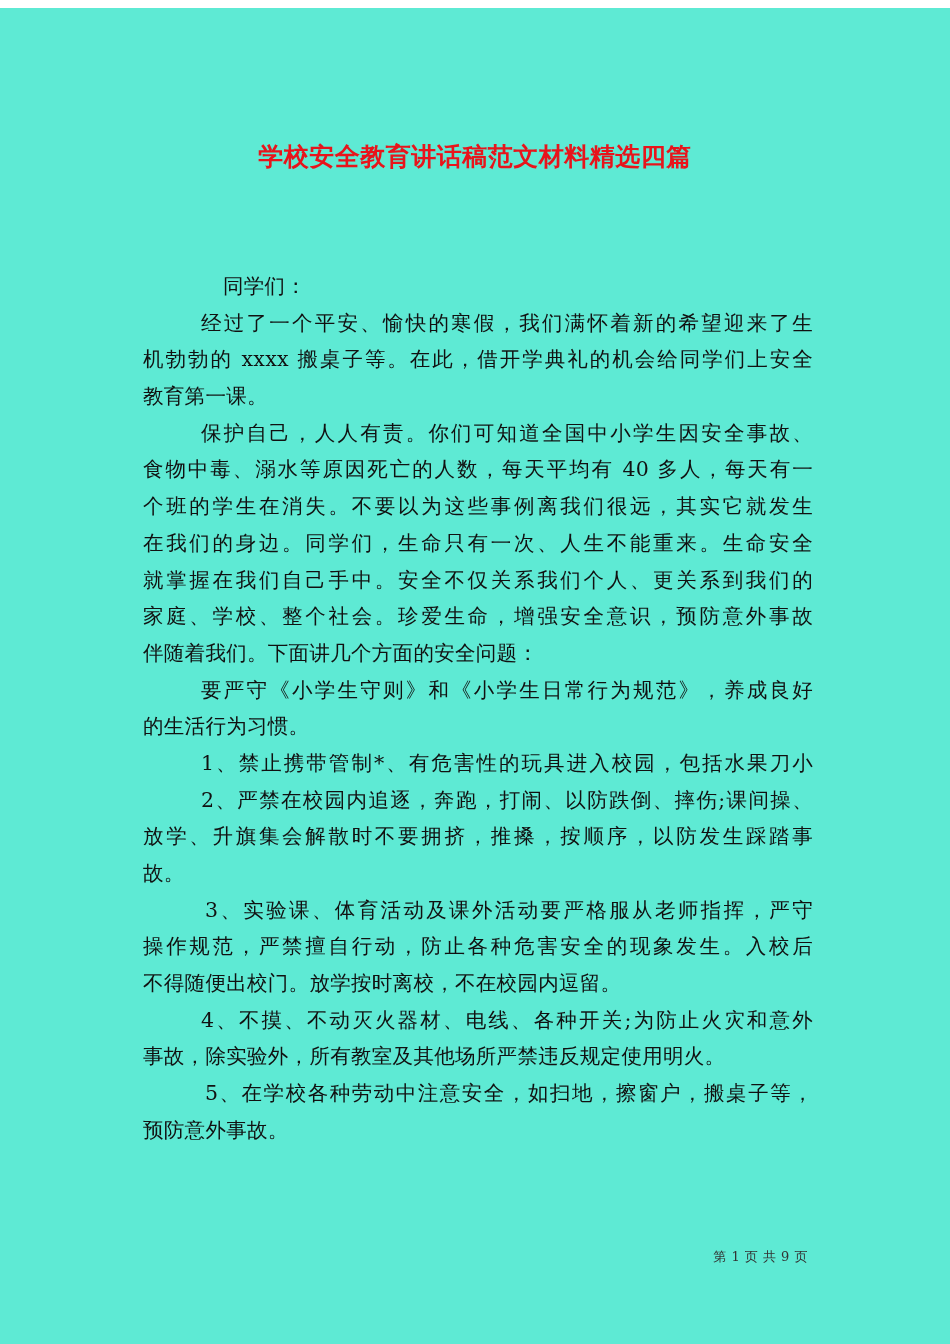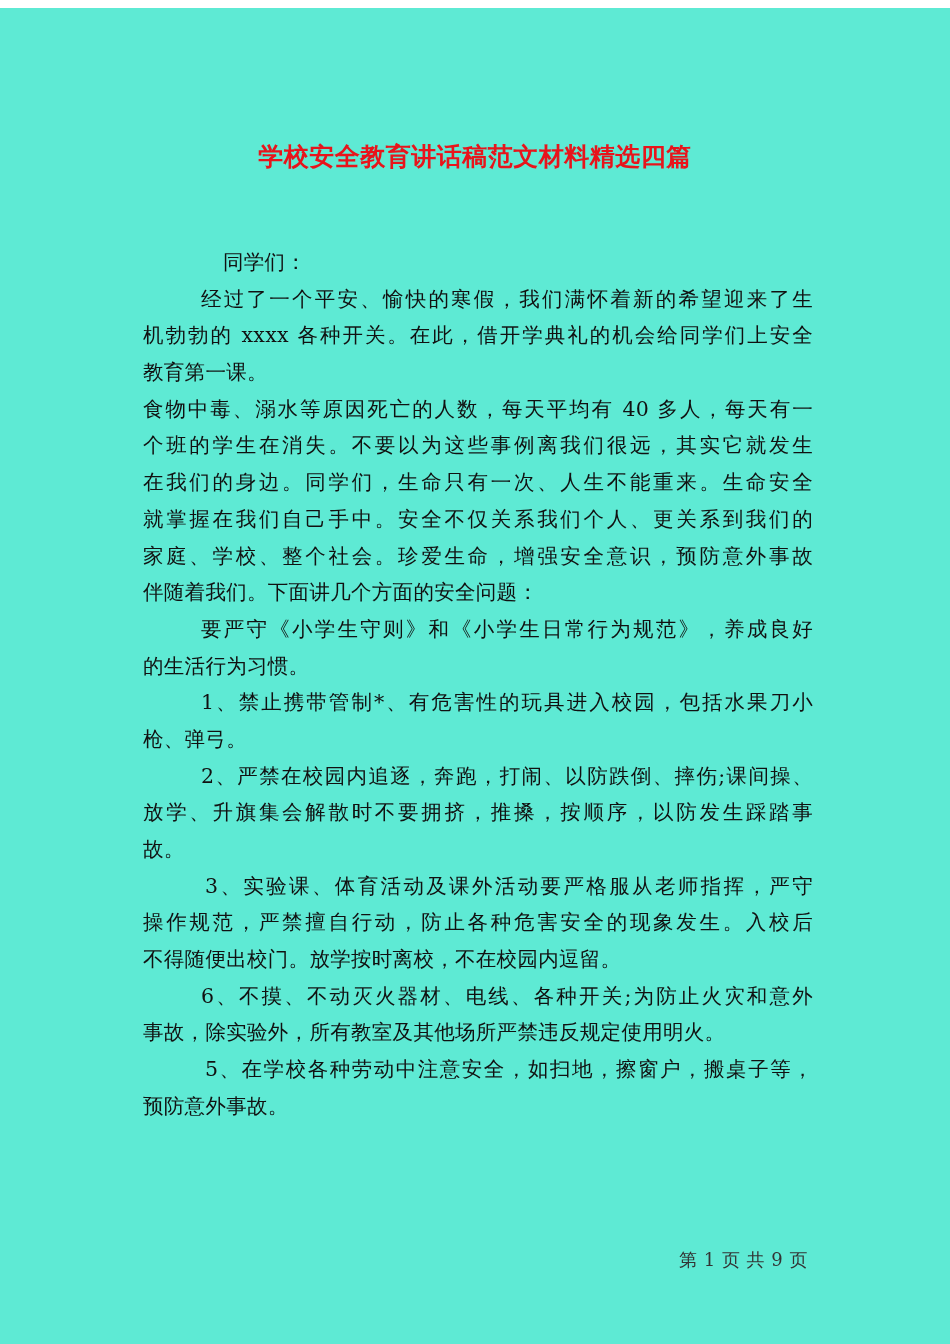--- a/index.html
+++ b/index.html
@@ -43,72 +43,72 @@
       width: 670px;
     }
     .line {
       height: 36.7px;
       line-height: 36.7px;
       font-size: 20.5px;
       white-space: nowrap;
       letter-spacing: 0.3px;
     }
     .line.indent { padding-left: 58px; }
-    .line.indent-greeting { padding-left: 80px; }
+    .line.indent-greeting { padding-left: 80px; margin-top: 24px; }
     .line.indent-extra { padding-left: 62px; }
     .line.justify {
       text-align: justify;
       text-align-last: justify;
     }
     .footer {
       position: absolute;
       right: 142px;
       top: 1240px;
-      font-size: 18px;
+      font-size: 13px;
       color: #333333;
       font-family: "DejaVu Serif", "Liberation Serif", serif;
       letter-spacing: 0.5px;
     }
   </style>
 </head>
 <body>
 
 <div class="page">
   <div class="title">学校安全教育讲话稿范文材料精选四篇</div>
 
   <div class="body-text">
     <div class="line indent-greeting">同学们：</div>
 
     <div class="line indent justify">经过了一个平安、愉快的寒假，我们满怀着新的希望迎来了生</div>
-    <div class="line justify">机勃勃的 xxxx 各种开关。在此，借开学典礼的机会给同学们上安全</div>
+    <div class="line justify">机勃勃的 xxxx 搬桌子等。在此，借开学典礼的机会给同学们上安全</div>
     <div class="line">教育第一课。</div>
 
+    <div class="line indent justify">保护自己，人人有责。你们可知道全国中小学生因安全事故、</div>
     <div class="line justify">食物中毒、溺水等原因死亡的人数，每天平均有 40 多人，每天有一</div>
     <div class="line justify">个班的学生在消失。不要以为这些事例离我们很远，其实它就发生</div>
     <div class="line justify">在我们的身边。同学们，生命只有一次、人生不能重来。生命安全</div>
     <div class="line justify">就掌握在我们自己手中。安全不仅关系我们个人、更关系到我们的</div>
     <div class="line justify">家庭、学校、整个社会。珍爱生命，增强安全意识，预防意外事故</div>
     <div class="line">伴随着我们。下面讲几个方面的安全问题：</div>
 
 
     <div class="line indent justify">要严守《小学生守则》和《小学生日常行为规范》，养成良好</div>
     <div class="line">的生活行为习惯。</div>
 
     <div class="line indent justify">1、禁止携带管制*、有危害性的玩具进入校园，包括水果刀小</div>
-    <div class="line">枪、弹弓。</div>
 
     <div class="line indent justify">2、严禁在校园内追逐，奔跑，打闹、以防跌倒、摔伤;课间操、</div>
     <div class="line justify">放学、升旗集会解散时不要拥挤，推搡，按顺序，以防发生踩踏事</div>
     <div class="line">故。</div>
 
     <div class="line indent-extra justify">3、实验课、体育活动及课外活动要严格服从老师指挥，严守</div>
     <div class="line justify">操作规范，严禁擅自行动，防止各种危害安全的现象发生。入校后</div>
     <div class="line">不得随便出校门。放学按时离校，不在校园内逗留。</div>
 
-    <div class="line indent justify">6、不摸、不动灭火器材、电线、各种开关;为防止火灾和意外</div>
+    <div class="line indent justify">4、不摸、不动灭火器材、电线、各种开关;为防止火灾和意外</div>
     <div class="line">事故，除实验外，所有教室及其他场所严禁违反规定使用明火。</div>
 
     <div class="line indent-extra justify">5、在学校各种劳动中注意安全，如扫地，擦窗户，搬桌子等，</div>
     <div class="line">预防意外事故。</div>
   </div>
 
   <div class="footer">第 1 页 共 9 页</div>
 </div>
 
 </body></html>

